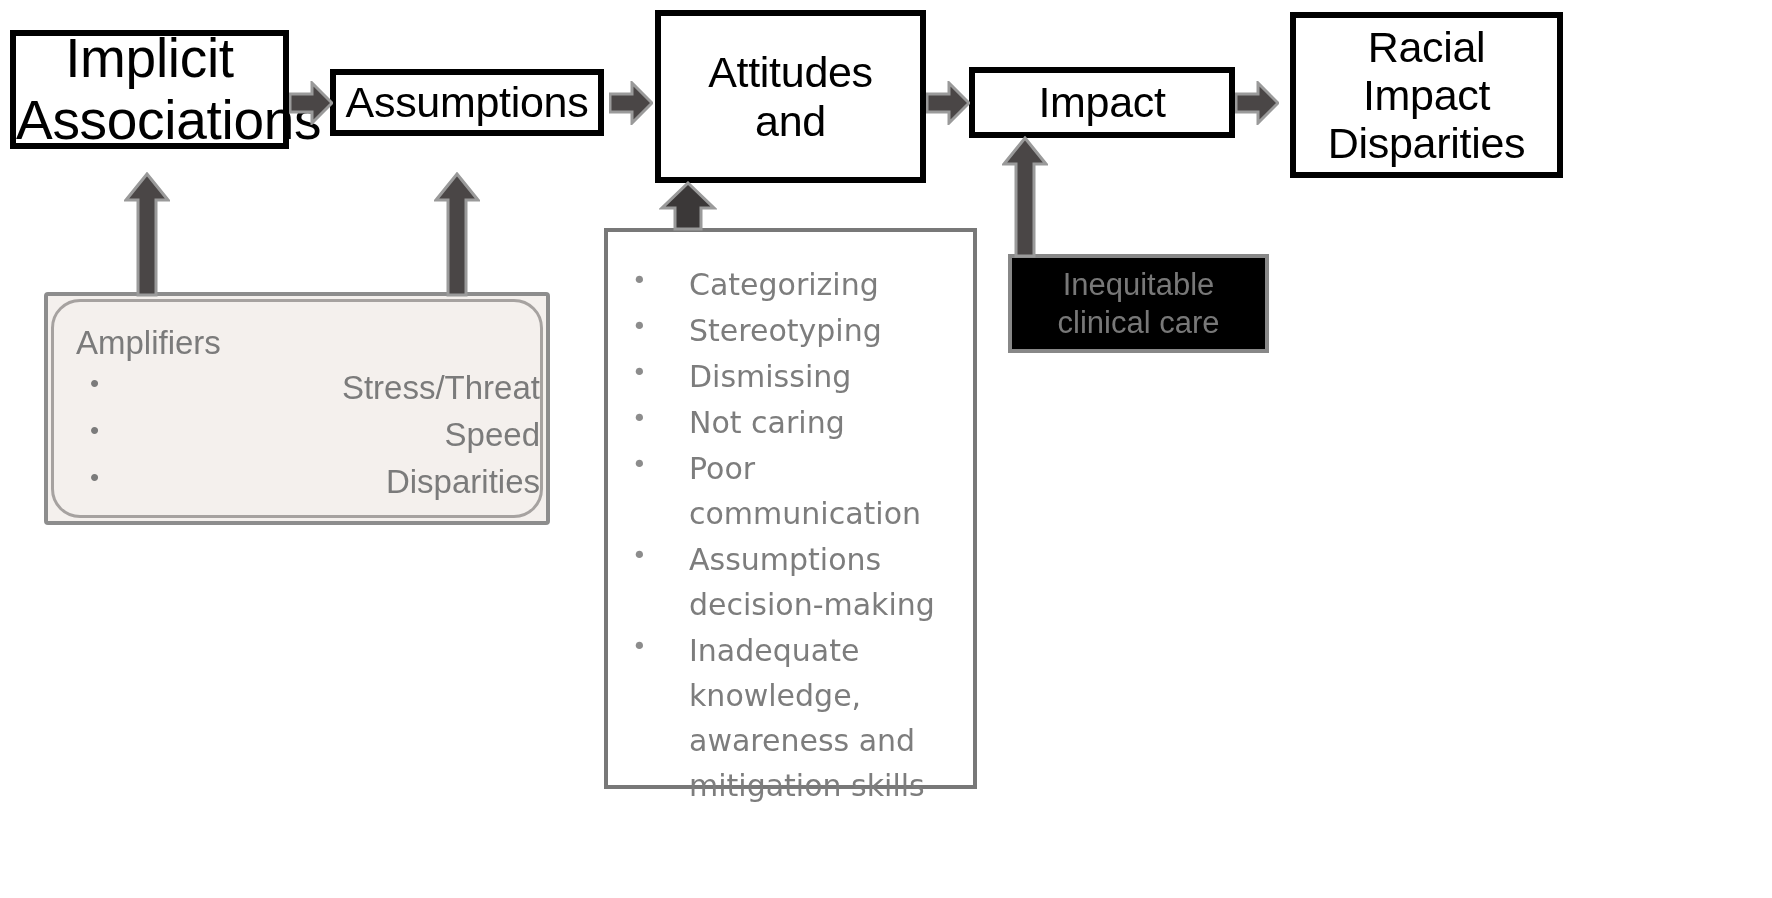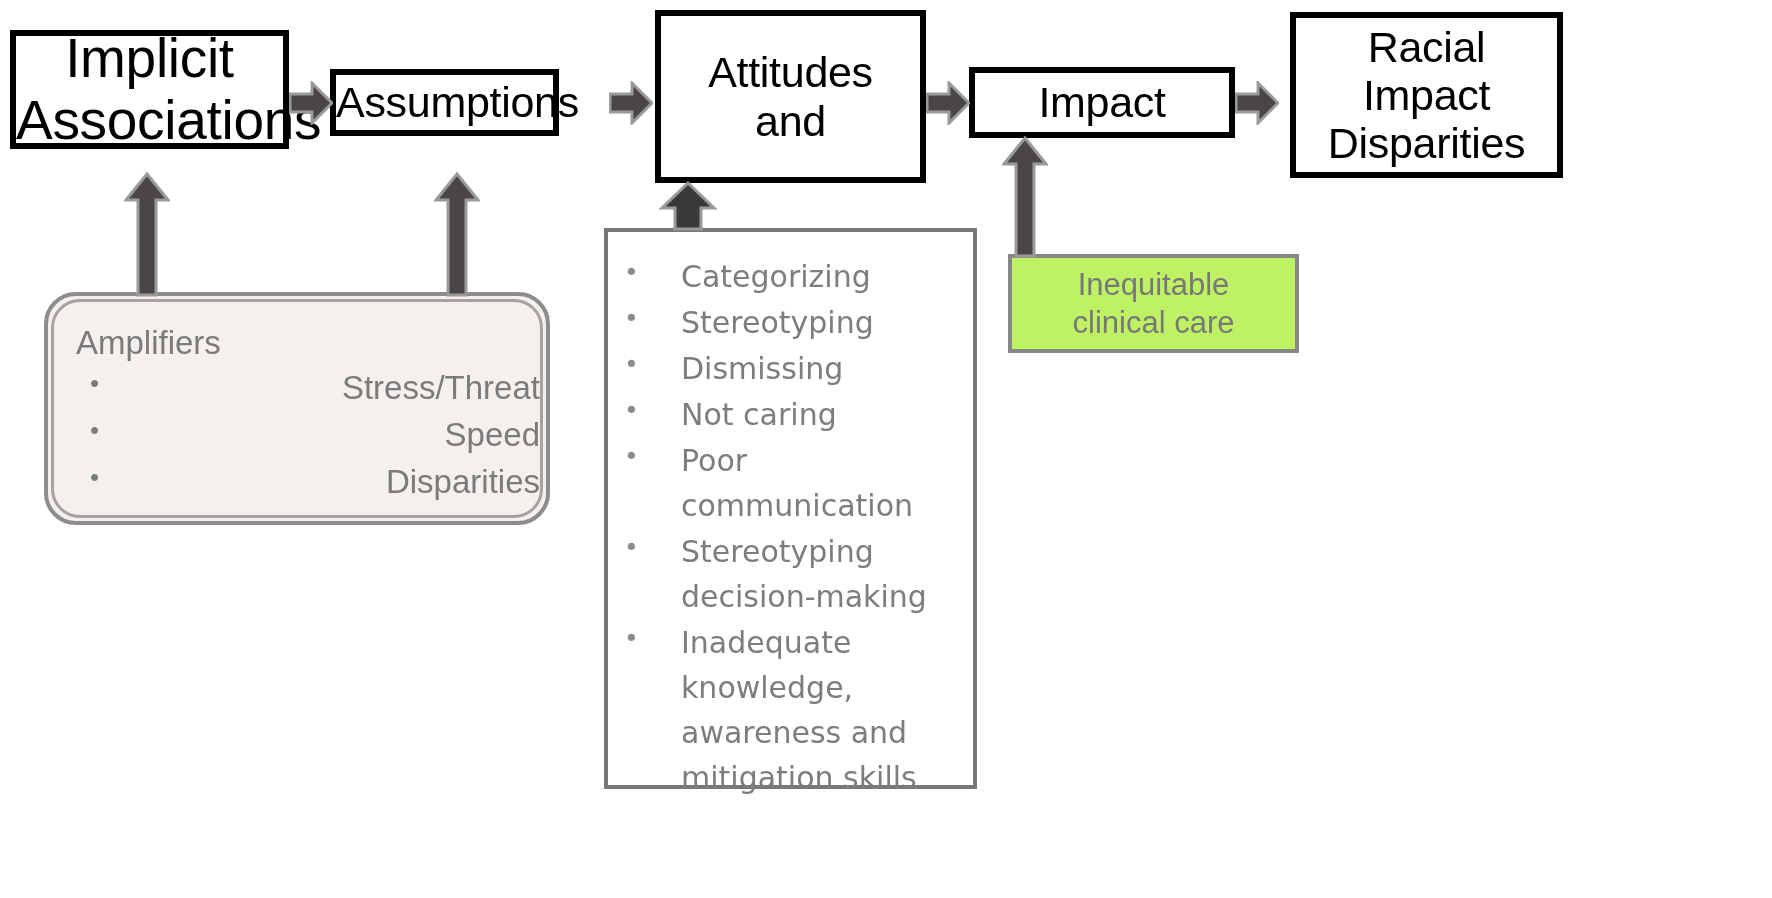--- a/index.html
+++ b/index.html
@@ -29,35 +29,35 @@
     text-align: center;
     color: #000000;
     font-family: "Liberation Sans", sans-serif;
     font-weight: 400;
     line-height: 1.12;
     letter-spacing: -0.3px;
   }
   .node .ntext { display: block; width: 100%; }
 
   #node-implicit   { left: 10px;   top: 30px;  width: 279px; height: 119px; font-size: 55px; }
-  #node-assump     { left: 330px;  top: 69px;  width: 229px; height: 67px;  font-size: 43px; }
+  #node-assump     { left: 330px;  top: 69px;  width: 274px; height: 67px;  font-size: 43px; }
   #node-attitudes  { left: 655px;  top: 10px;  width: 271px; height: 173px; font-size: 43px; }
   #node-impact     { left: 969px;  top: 67px;  width: 266px; height: 71px;  font-size: 43px; }
   #node-racial     { left: 1290px; top: 12px;  width: 273px; height: 166px; font-size: 43px; }
 
   
   #panel-amplifiers {
     position: absolute;
     left: 44px;
     top: 292px;
     width: 506px;
     height: 233px;
     box-sizing: border-box;
     border: 4px solid #8d8d8d;
-    border-radius: 32px;
+    border-radius: 4px;
     background: #f4f0ed;
     padding: 3px;
   }
   #panel-amplifiers .inner-ring {
     box-sizing: border-box;
     width: 100%;
     height: 100%;
     border: 3px solid #a6a2a0;
     border-radius: 29px;
     background: #f4f0ed;
@@ -100,21 +100,21 @@
     top: 228px;
     width: 373px;
     height: 561px;
     box-sizing: border-box;
     border: 4px solid #787878;
     background: #ffffff;
     padding: 22px 12px 0 0;
   }
   #panel-behaviors ul {
     list-style: none;
-    margin: 0;
+    margin: 8px;
     padding: 0;
   }
   #panel-behaviors li {
     position: relative;
     color: #7d7d7d;
     font-size: 30px;
     font-family: "DejaVu Sans", sans-serif;
     line-height: 1.5;
     padding-left: 73px;
     margin-bottom: 1px;
@@ -126,25 +126,25 @@
     top: 0;
     font-size: 25px;
     color: #8c8c8c;
   }
 
   
   #panel-clinical {
     position: absolute;
     left: 1008px;
     top: 254px;
-    width: 291px;
+    width: 261px;
     height: 99px;
     box-sizing: border-box;
     border: 4px solid #888888;
-    background: #bef264;
+    background: #000000;
     display: flex;
     align-items: center;
     justify-content: center;
     text-align: center;
     color: #787878;
     font-size: 31px;
     font-family: "Liberation Sans", sans-serif;
     line-height: 1.2;
   }
 
@@ -198,21 +198,21 @@
     </div>
   </div>
 
   <div id="panel-behaviors">
     <ul>
       <li>Categorizing</li>
       <li>Stereotyping</li>
       <li>Dismissing</li>
       <li>Not caring</li>
       <li>Poor communication</li>
-      <li>Stereotyping decision-making</li>
+      <li>Assumptions decision-making</li>
       <li>Inadequate knowledge, awareness and mitigation skills</li>
     </ul>
   </div>
 
   <div id="panel-clinical">
     <span><span>Inequitable</span><br><span>clinical care</span></span>
   </div>
 
   <div class="arrow" id="arrow-h1">
     <svg width="44" height="44" viewBox="0 0 44 44" aria-hidden="true">

